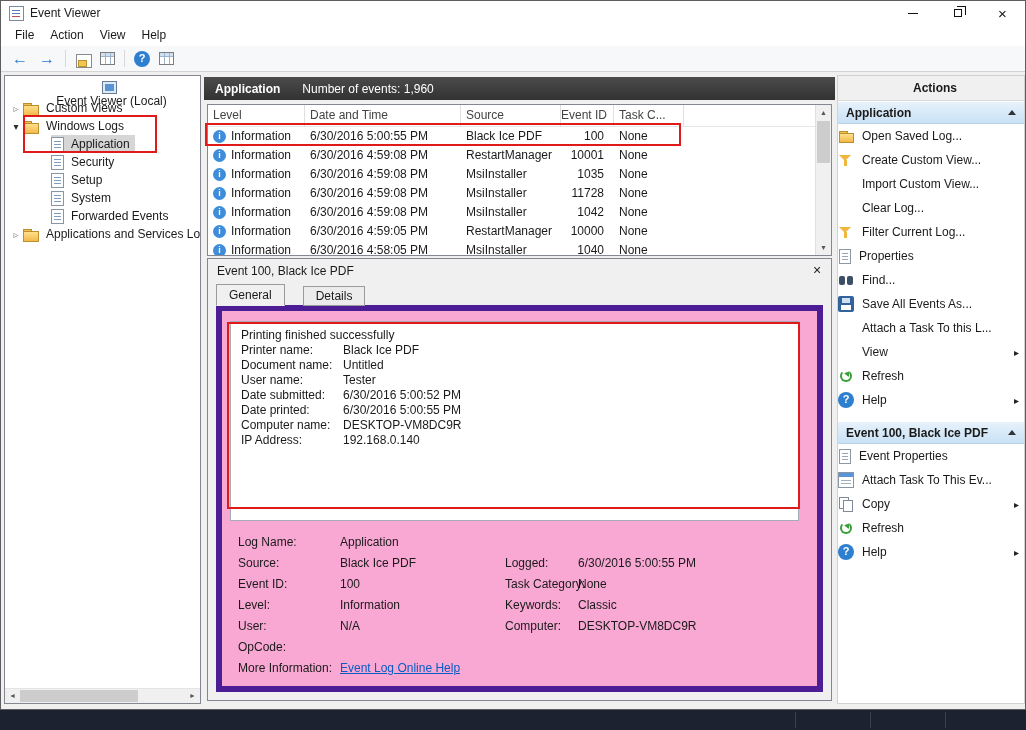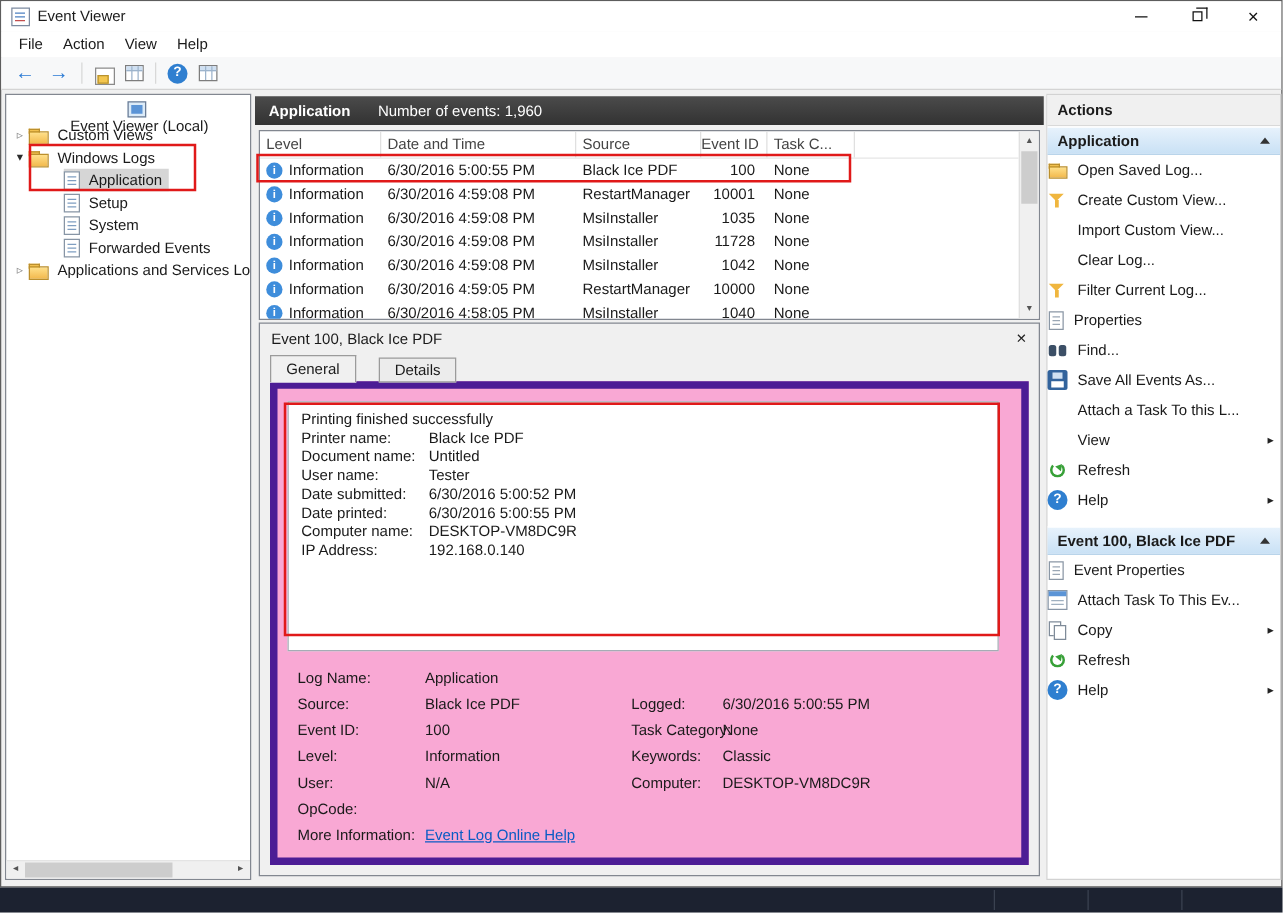--- a/index.html
+++ b/index.html
@@ -103,21 +103,21 @@
   .msg-label{display:inline-block;min-width:102px;}
   .fields{position:absolute;left:0;top:224px;right:0;}
   .field-row{position:relative;height:21px;}
   .f-label{position:absolute;left:16px;width:100px;white-space:nowrap;}
   .f-value{position:absolute;left:118px;white-space:nowrap;}
   .f-label-r{position:absolute;left:283px;white-space:nowrap;}
   .f-value-r{position:absolute;left:356px;white-space:nowrap;}
   .f-link{color:#0a5bc4;text-decoration:underline;}
 
   
-  .actions{position:absolute;left:836px;top:74px;width:188px;height:629px;background:#fff;border:1px solid #d2d2d2;}
+  .actions{position:absolute;left:836px;top:74px;width:188px;height:629px;background:#fff;border:1px solid #d2d2d2;text-align:center;}
   .act-title{height:25px;line-height:25px;font-weight:bold;padding-left:8px;background:#f0f0f0;border-bottom:1px solid #d9d9d9;}
   .act-header{height:23px;display:flex;align-items:center;padding:0 8px;font-weight:bold;
               background:linear-gradient(#e7f2fc,#c9e1f5);border-top:1px solid #fff;border-bottom:1px solid #b9d4ea;position:relative;}
   .collapse-arrow{position:absolute;right:8px;width:0;height:0;border-left:4px solid transparent;border-right:4px solid transparent;border-bottom:5px solid #333;}
   .act-gap{height:9px;}
   .act-item{height:24px;display:flex;align-items:center;padding:0 6px 0 0;position:relative;}
   .alabel{white-space:nowrap;overflow:hidden;}
   .submenu-arrow{position:absolute;right:5px;font-size:10px;color:#222;}
   .submenu-arrow::before{content:"▸";}
   .aicon{width:16px;height:16px;margin-right:8px;position:relative;flex:none;}
@@ -206,20 +206,24 @@
         <span class="tree-label">Windows Logs</span>
       </div>
       <div class="tree-row lvl2">
         <span class="selbox">
           <span class="ti ti-log"></span>
           <span class="tree-label">Application</span>
         </span>
       </div>
       <div class="tree-row lvl2">
         <span class="ti ti-log"></span>
+        <span class="tree-label">Security</span>
+      </div>
+      <div class="tree-row lvl2">
+        <span class="ti ti-log"></span>
         <span class="tree-label">Setup</span>
       </div>
       <div class="tree-row lvl2">
         <span class="ti ti-log"></span>
         <span class="tree-label">System</span>
       </div>
       <div class="tree-row lvl2">
         <span class="ti ti-log"></span>
         <span class="tree-label">Forwarded Events</span>
       </div>

